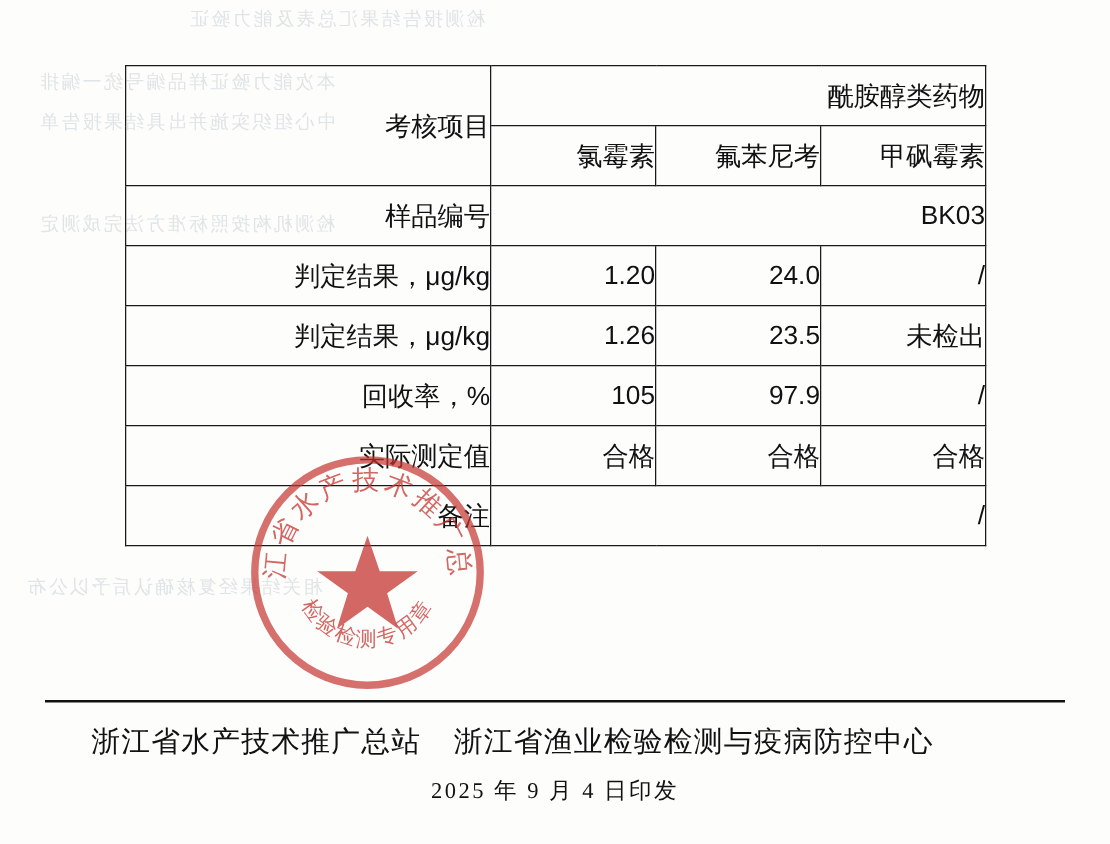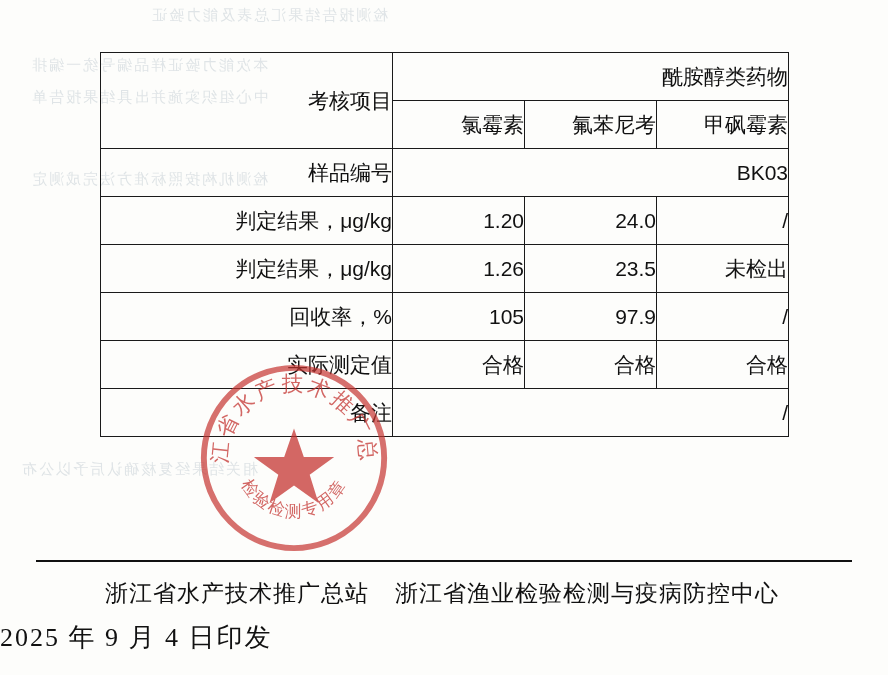--- a/index.html
+++ b/index.html
@@ -108,31 +108,30 @@
   }
 
   .footer-line1 {
     position: absolute;
     left: 0;
     top: 578px;
     width: 820px;
     text-align: center;
     font-size: 23px;
     letter-spacing: 1px;
-    padding-left: 32px;
   }
   .footer-line1 .org1 { margin-right: 26px; }
 
   .footer-line2 {
     position: absolute;
     left: 0;
     top: 620px;
     width: 888px;
-    text-align: left;
-    font-size: 26px;
+    text-align: center;
+    font-size: 18px;
     letter-spacing: 2px;
   }
 </style>
 </head>
 <body>
 
 <div class="page">
 
   <div class="bleed" style="left:150px; top:6px;">检测报告结果汇总表及能力验证</div>
   <div class="bleed" style="left:30px;  top:56px;">本次能力验证样品编号统一编排</div>

